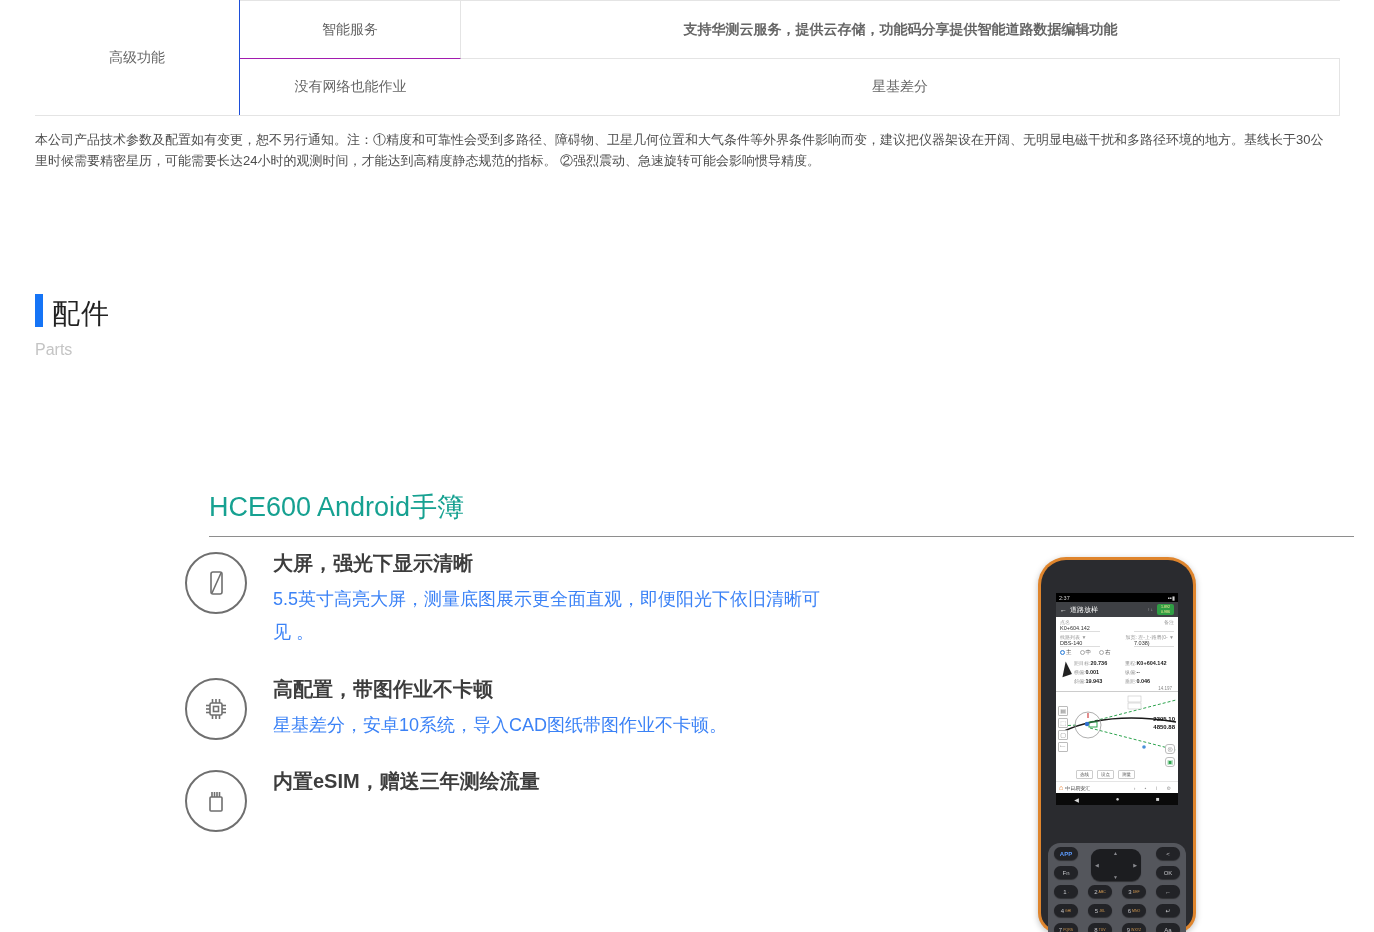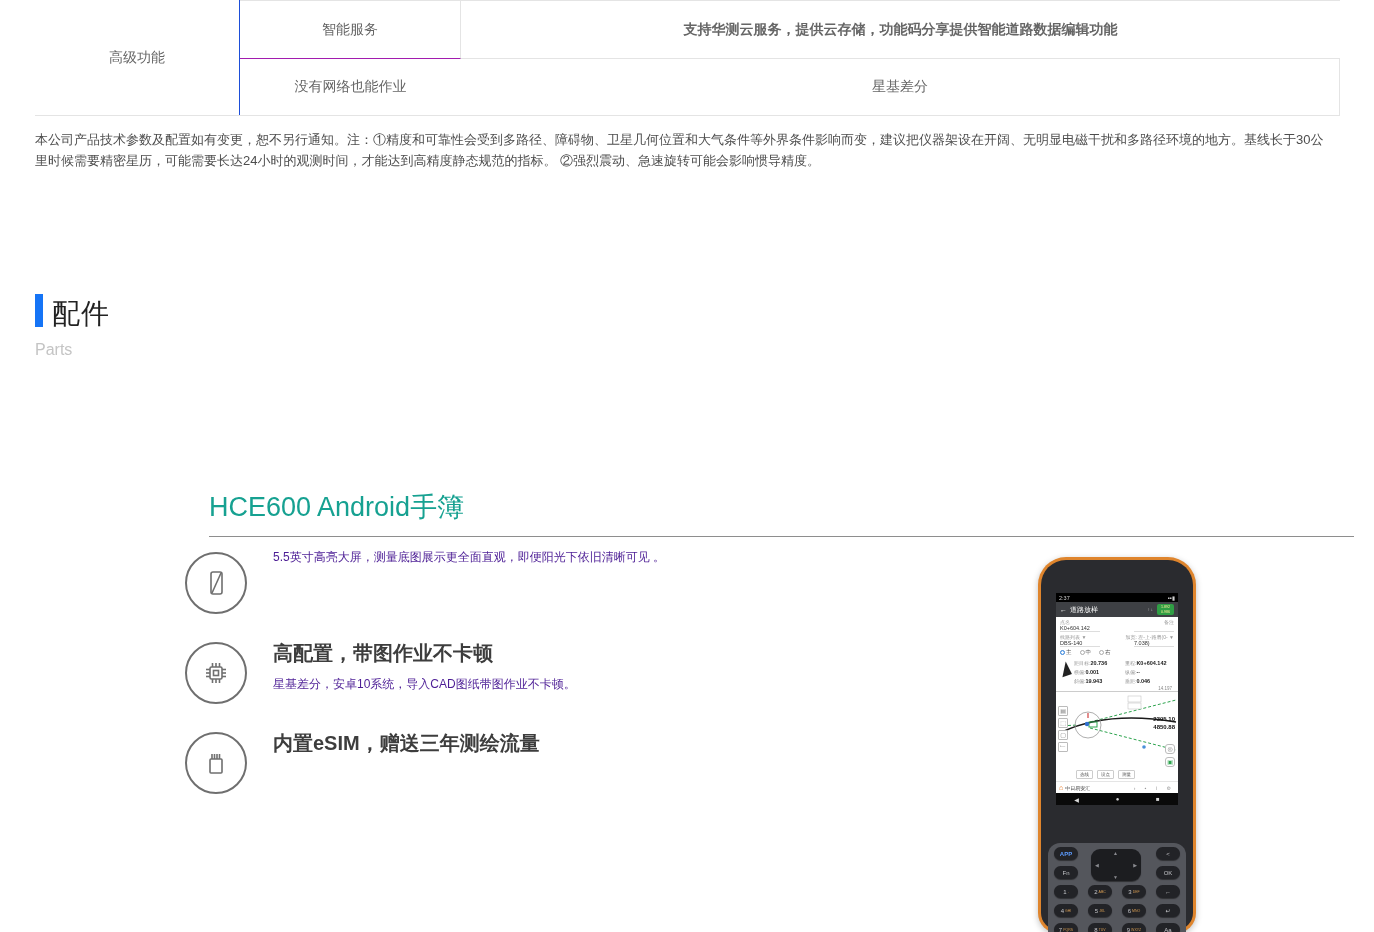--- a/index.html
+++ b/index.html
@@ -32,21 +32,21 @@
   #product-hd { position:absolute; left:185px; top:489px; width:1145px;
     font-size:27px; font-weight:500; color:#16a191;
     padding-bottom:11px; border-bottom:1px solid #8e8e8e;margin-left:24px; }
   #features { position:absolute; left:185px; top:546px; width:660px; }
   .feature { display:flex; margin-bottom:22px; }
   .ficon { flex:none; width:62px; height:62px; border:2px solid #6f6f6f; border-radius:50%;
     display:flex; align-items:center; justify-content:center; margin-right:26px; margin-top:6px; }
   .ficon svg { stroke:#6f6f6f; fill:none; stroke-width:1.6; }
   .ftext { width:548px; }
   .ftitle { font-size:20px; font-weight:600; color:#3d3d3d; margin:4px 0 6px; }
-  .fdesc { font-size:12px; color:#4c1d95; line-height:1.85; }
+  .fdesc { font-size:18px; color:#3b82f6; line-height:1.85; }
 
   
   #device { position:absolute; left:1038px; top:557px; width:158px; height:376px; }
   .dv-orange { position:absolute; inset:0; background:#df852d; border-radius:28px 28px 20px 20px;
     box-shadow:0 2px 6px rgba(0,0,0,.25); }
   .dv-dark { position:absolute; inset:3px; background:#2a2b2f; border-radius:25px 25px 17px 17px; }
   .screen { position:absolute; left:18px; top:36px; width:122px; height:212px; background:#fff;
     overflow:hidden; display:flex; flex-direction:column; }
   .sbar { height:9px; background:#000; color:#cfcfcf; font-size:5.5px;
     display:flex; align-items:center; justify-content:space-between; padding:0 3px; flex:none; }
@@ -129,20 +129,21 @@
 
 <div id="features">
   <div class="feature">
     <span class="ficon">
       <svg width="32" height="32" viewBox="0 0 32 32">
           <rect x="11" y="5" width="11" height="22" rx="2"></rect>
           <line x1="12" y1="26" x2="21" y2="6"></line>
         </svg>
     </span>
     <div class="ftext">
+      <div class="ftitle">大屏，强光下显示清晰</div>
       <div class="fdesc">5.5英寸高亮大屏，测量底图展示更全面直观，即便阳光下依旧清晰可见 。</div>
     </div>
   </div>
   <div class="feature">
     <span class="ficon">
       <svg width="32" height="32" viewBox="0 0 32 32">
         <rect x="10" y="10" width="12" height="12" rx="1.5"></rect>
           <rect x="13.5" y="13.5" width="5" height="5"></rect>
         <line x1="12.5" y1="6" x2="12.5" y2="10"></line>
           <line x1="16" y1="6" x2="16" y2="10"></line>

